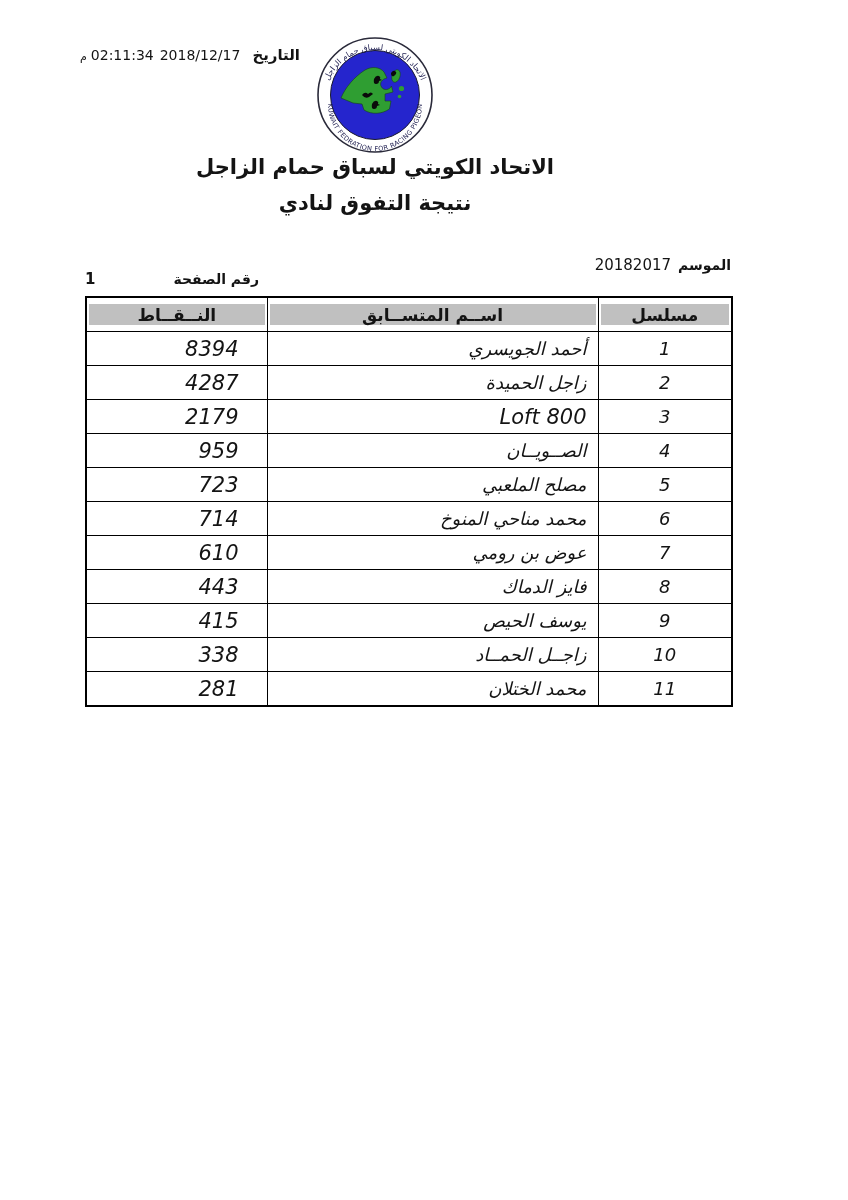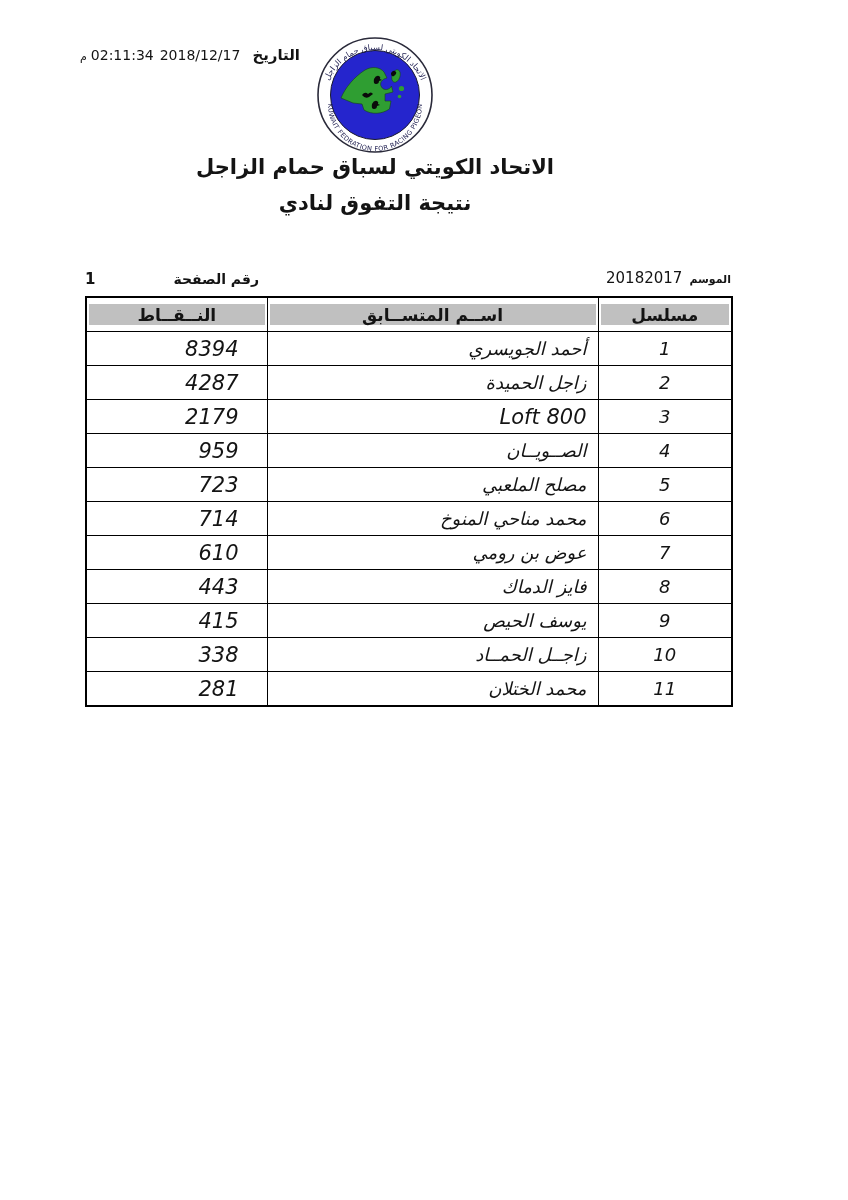--- a/index.html
+++ b/index.html
@@ -17,23 +17,23 @@
   
   .logo{position:absolute;left:315px;top:35px;width:120px;height:120px;}
 
   
   .titles{position:absolute;left:48px;top:153px;width:654px;text-align:center;direction:rtl;}
   .title-main{font-size:21px;font-weight:bold;line-height:29px;}
   .title-sub{font-size:21px;font-weight:bold;line-height:29px;margin-top:7px;}
   .club{font-size:17px;line-height:24px;margin-top:15px;}
 
   
-  .meta-right{position:absolute;top:269px;right:117px;display:flex;direction:ltr;align-items:baseline;white-space:nowrap;}
+  .meta-right{position:absolute;top:256px;right:117px;display:flex;direction:ltr;align-items:baseline;white-space:nowrap;}
   .meta-right .season-value{font-size:15px;margin-right:7px;}
-  .meta-right .season-label{font-size:11px;font-weight:bold;}
+  .meta-right .season-label{font-size:14px;font-weight:bold;}
   .meta-left{position:absolute;top:270px;left:85px;display:flex;direction:ltr;align-items:baseline;white-space:nowrap;font-weight:bold;}
   .meta-left .page-number{font-size:15px;}
   .meta-left .page-label{font-size:14px;margin-left:78px;}
 
   
   table.results{
     position:absolute;left:85px;top:296px;width:646px;
     border-collapse:collapse;direction:rtl;table-layout:fixed;
     border:2px solid #000;
   }

